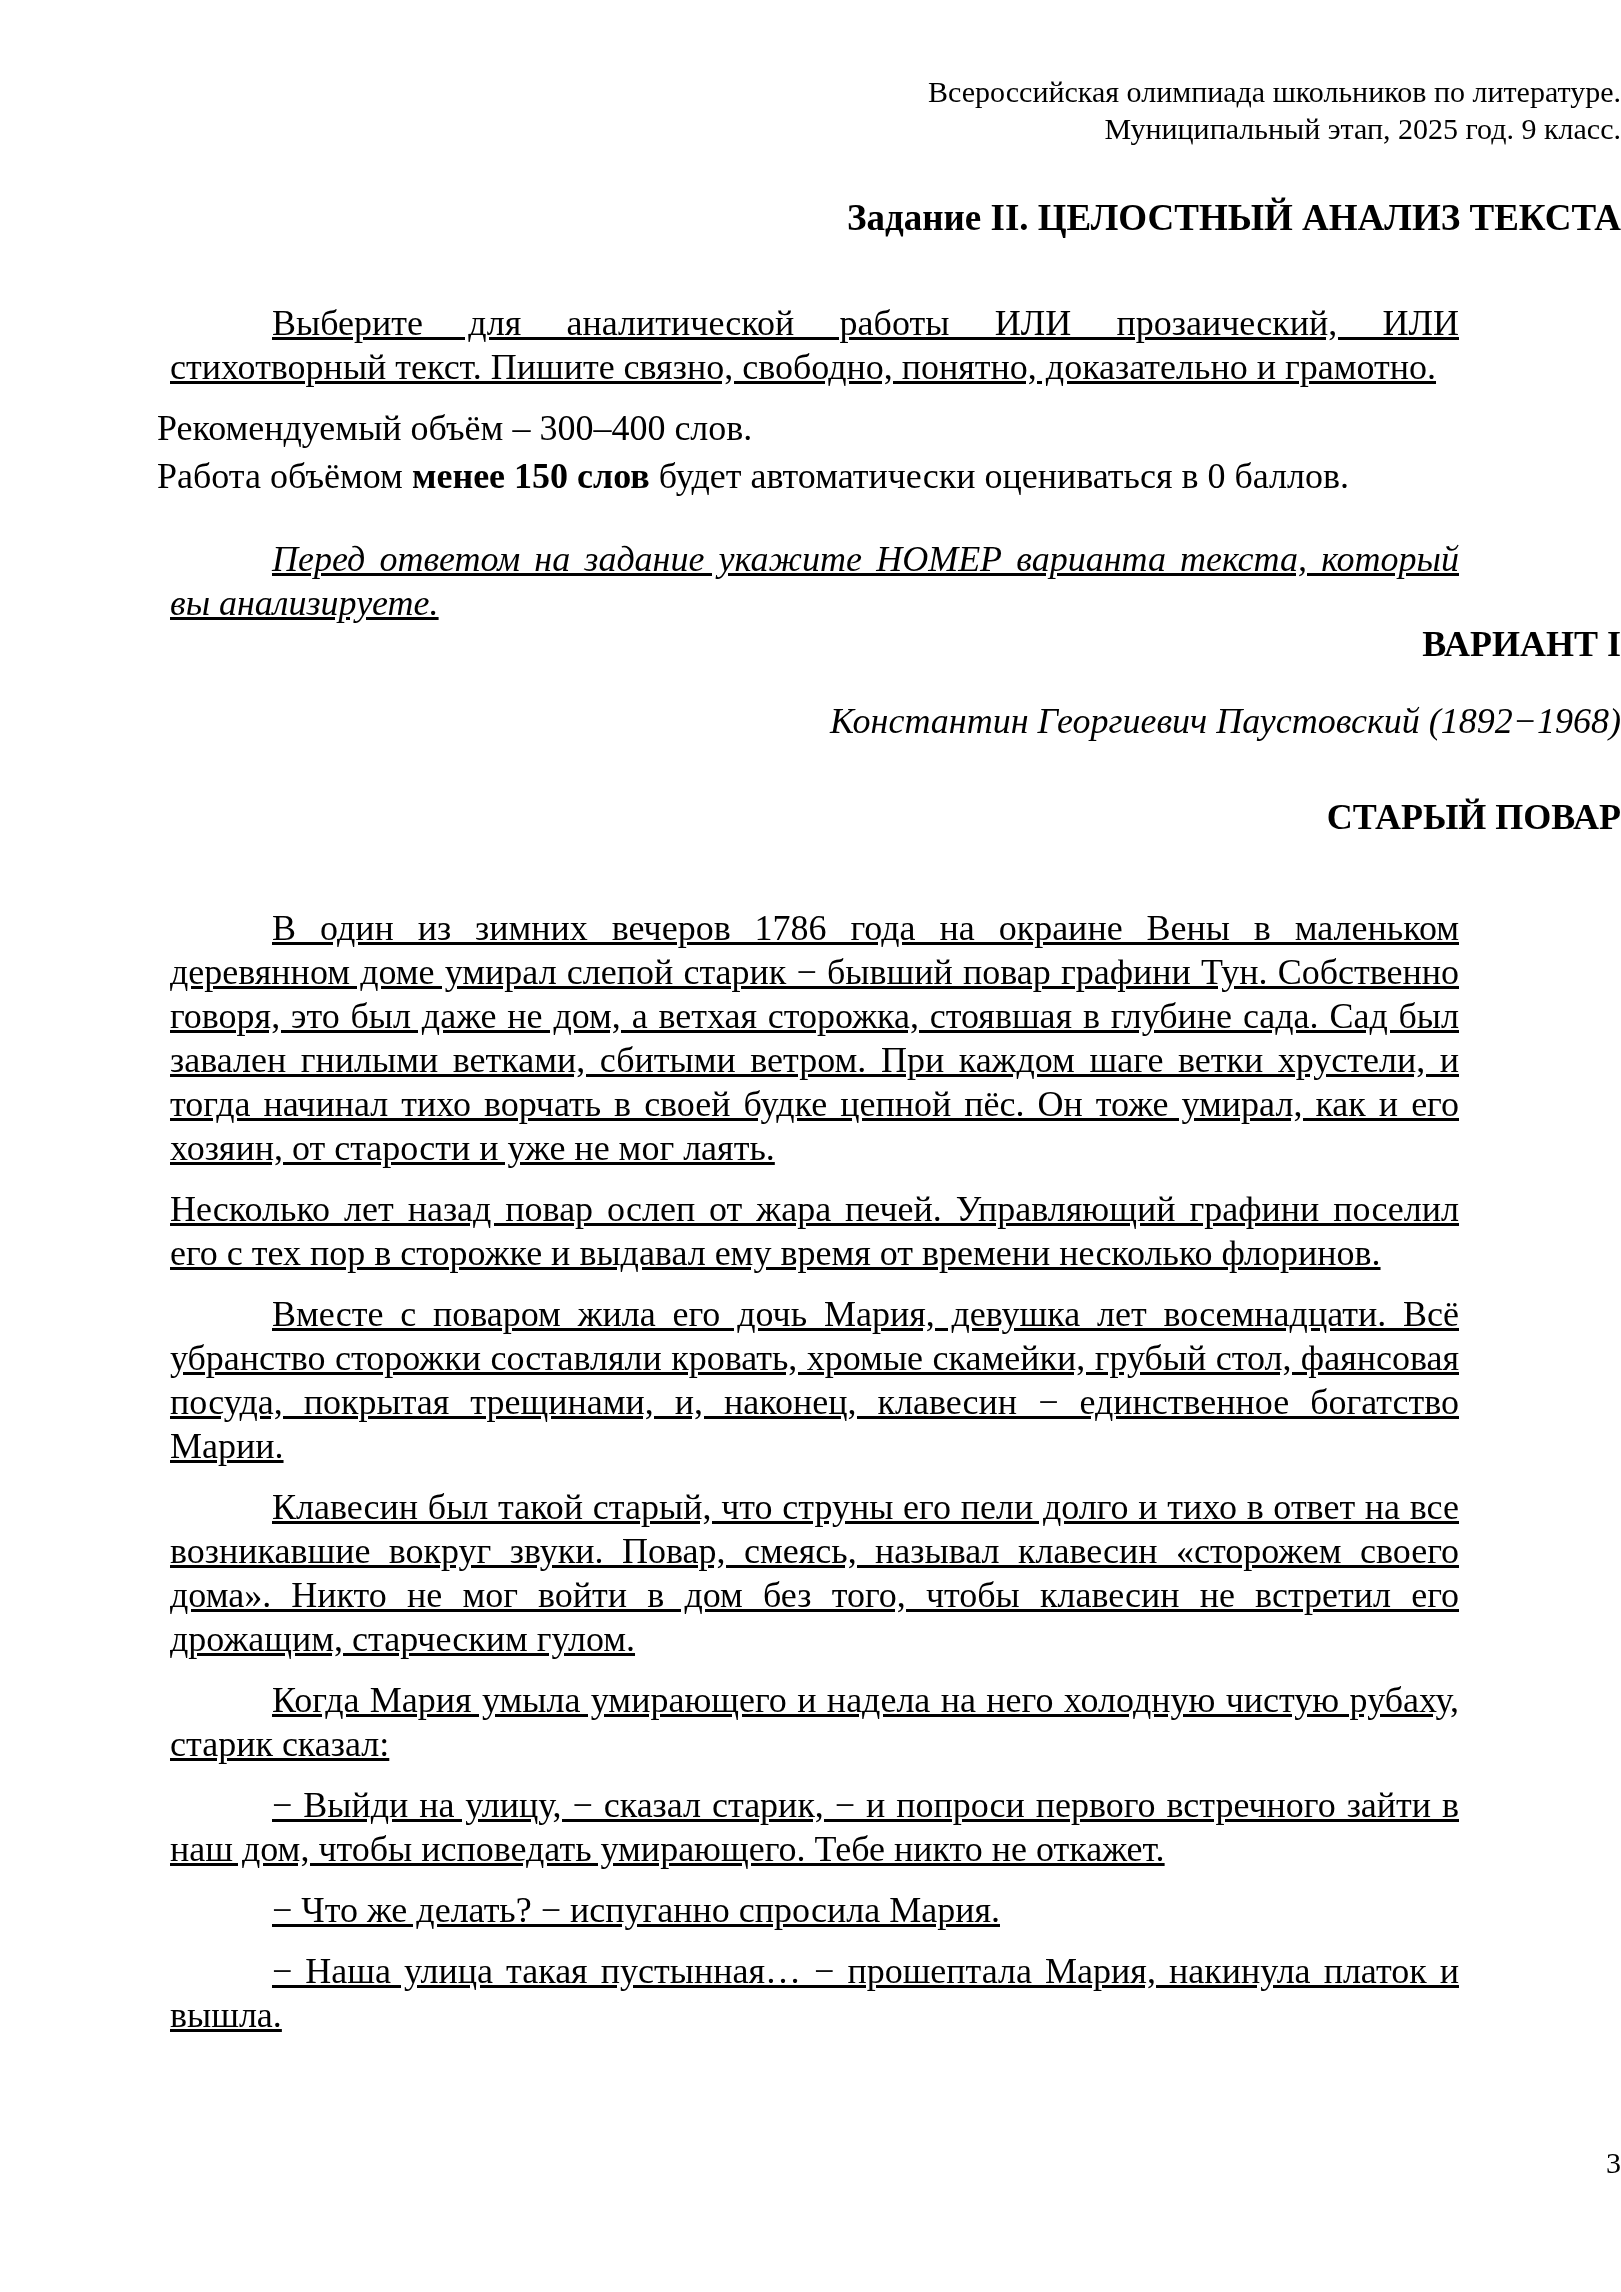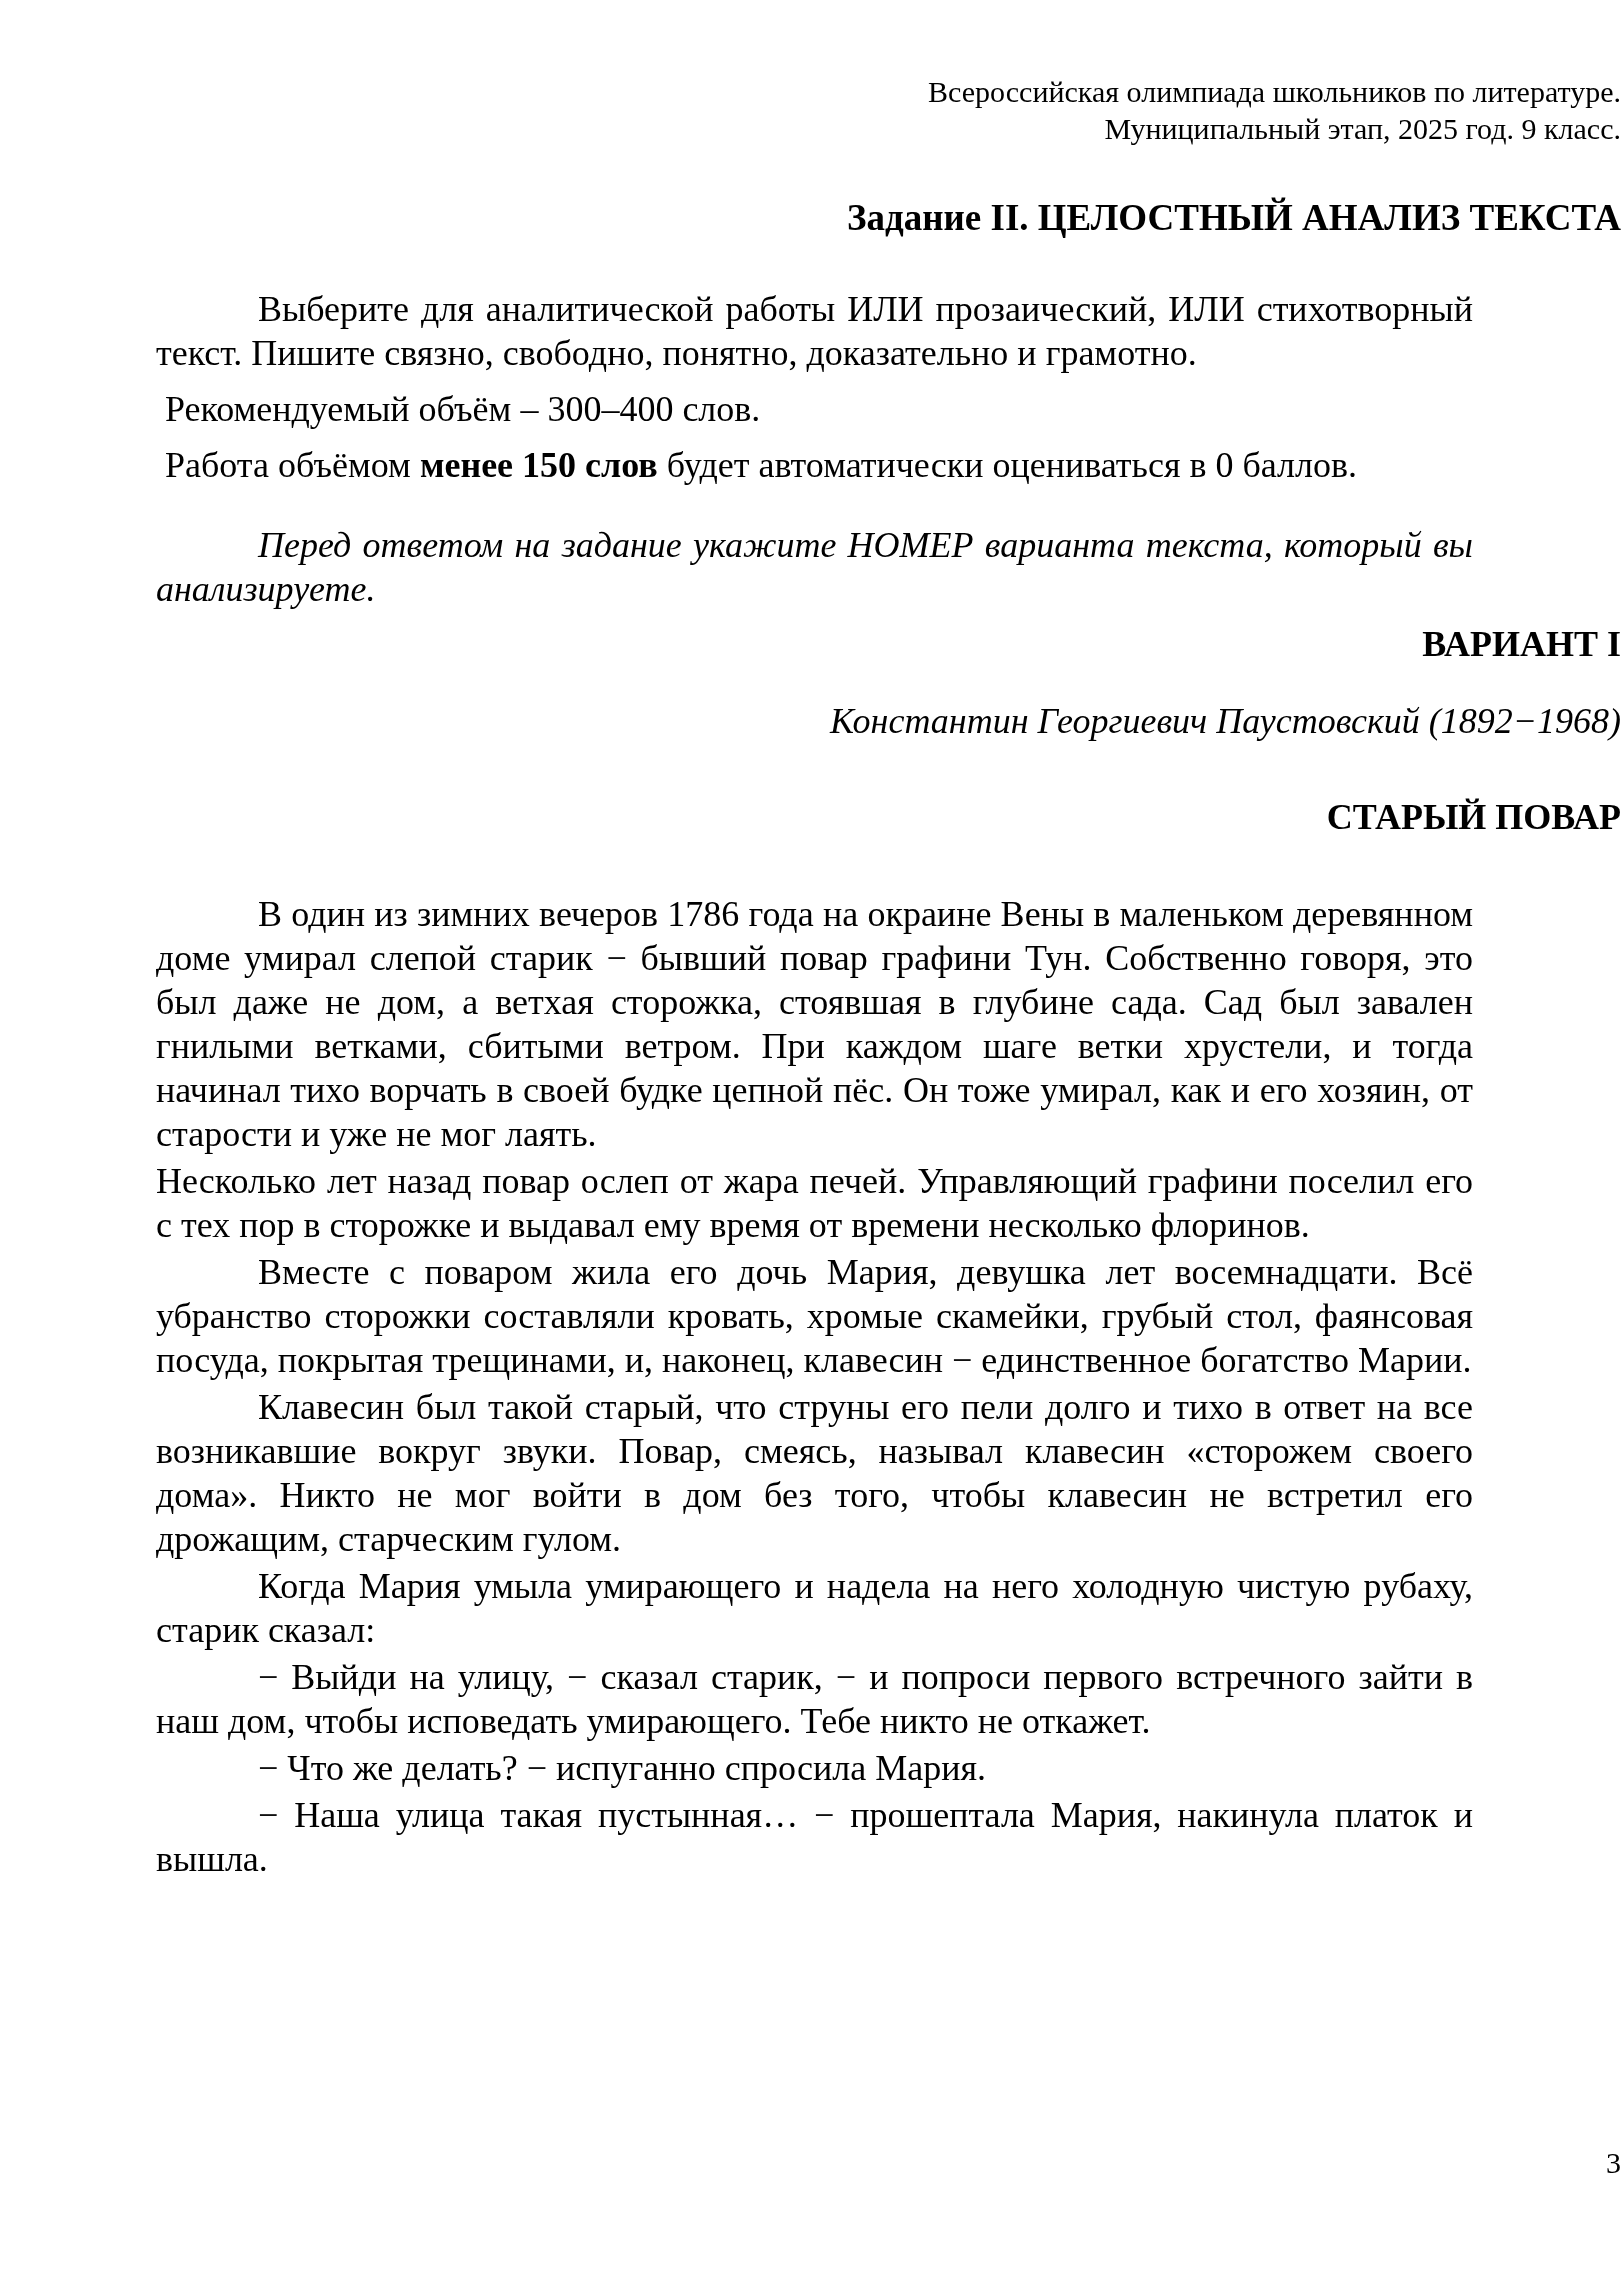--- a/index.html
+++ b/index.html
@@ -3,22 +3,22 @@
 <meta charset="utf-8">
 <style>
   html, body { margin: 0; padding: 0; background: #ffffff; }
   body { width: 1621px; height: 2293px; position: relative; overflow: hidden;
          font-family: "Liberation Serif", "DejaVu Serif", serif; color: #000; }
   .abs { position: absolute; }
   .center { left: 0; width: 1621px; text-align: right; }
   .hdr { font-size: 30px; line-height: 37px; top: 73px; }
   .task-title { top: 196px; font-size: 37px; font-weight: bold; line-height: 43px; }
   .block { left: 153px; width: 1323px; font-size: 36px; line-height: 44px; }
-  .para { text-align: justify; text-indent: 102px; margin: 3px; }
-  .para-noindent { text-align: left; text-indent: 0; margin: 12px; }
+  .para { text-align: justify; text-indent: 102px; margin: 17px; text-decoration: underline; }
+  .para-noindent { text-align: left; text-indent: 0; margin: 4px; }
   .intro { top: 284px; }
   .ital { top: 520px; font-style: italic; }
   .variant { top: 623px; font-size: 36px; font-weight: bold; line-height: 43px; }
   .author { top: 700px; font-size: 36px; font-style: italic; line-height: 43px; }
   .story-title { top: 796px; font-size: 36px; font-weight: bold; line-height: 43px; }
   .story { top: 889px; }
   .pagenum { top: 2145px; font-size: 30px; line-height: 35px; }
   b { font-weight: bold; }
   .u { text-decoration-thickness: 2px; text-underline-offset: 4.9px; }
 </style>

